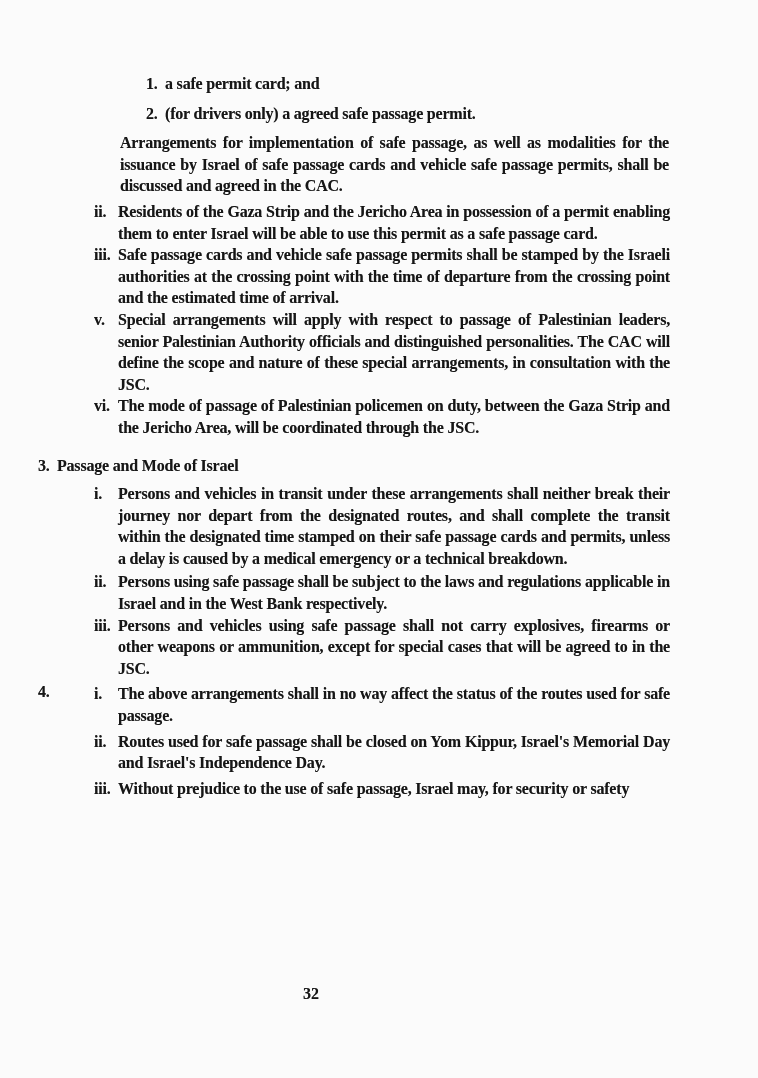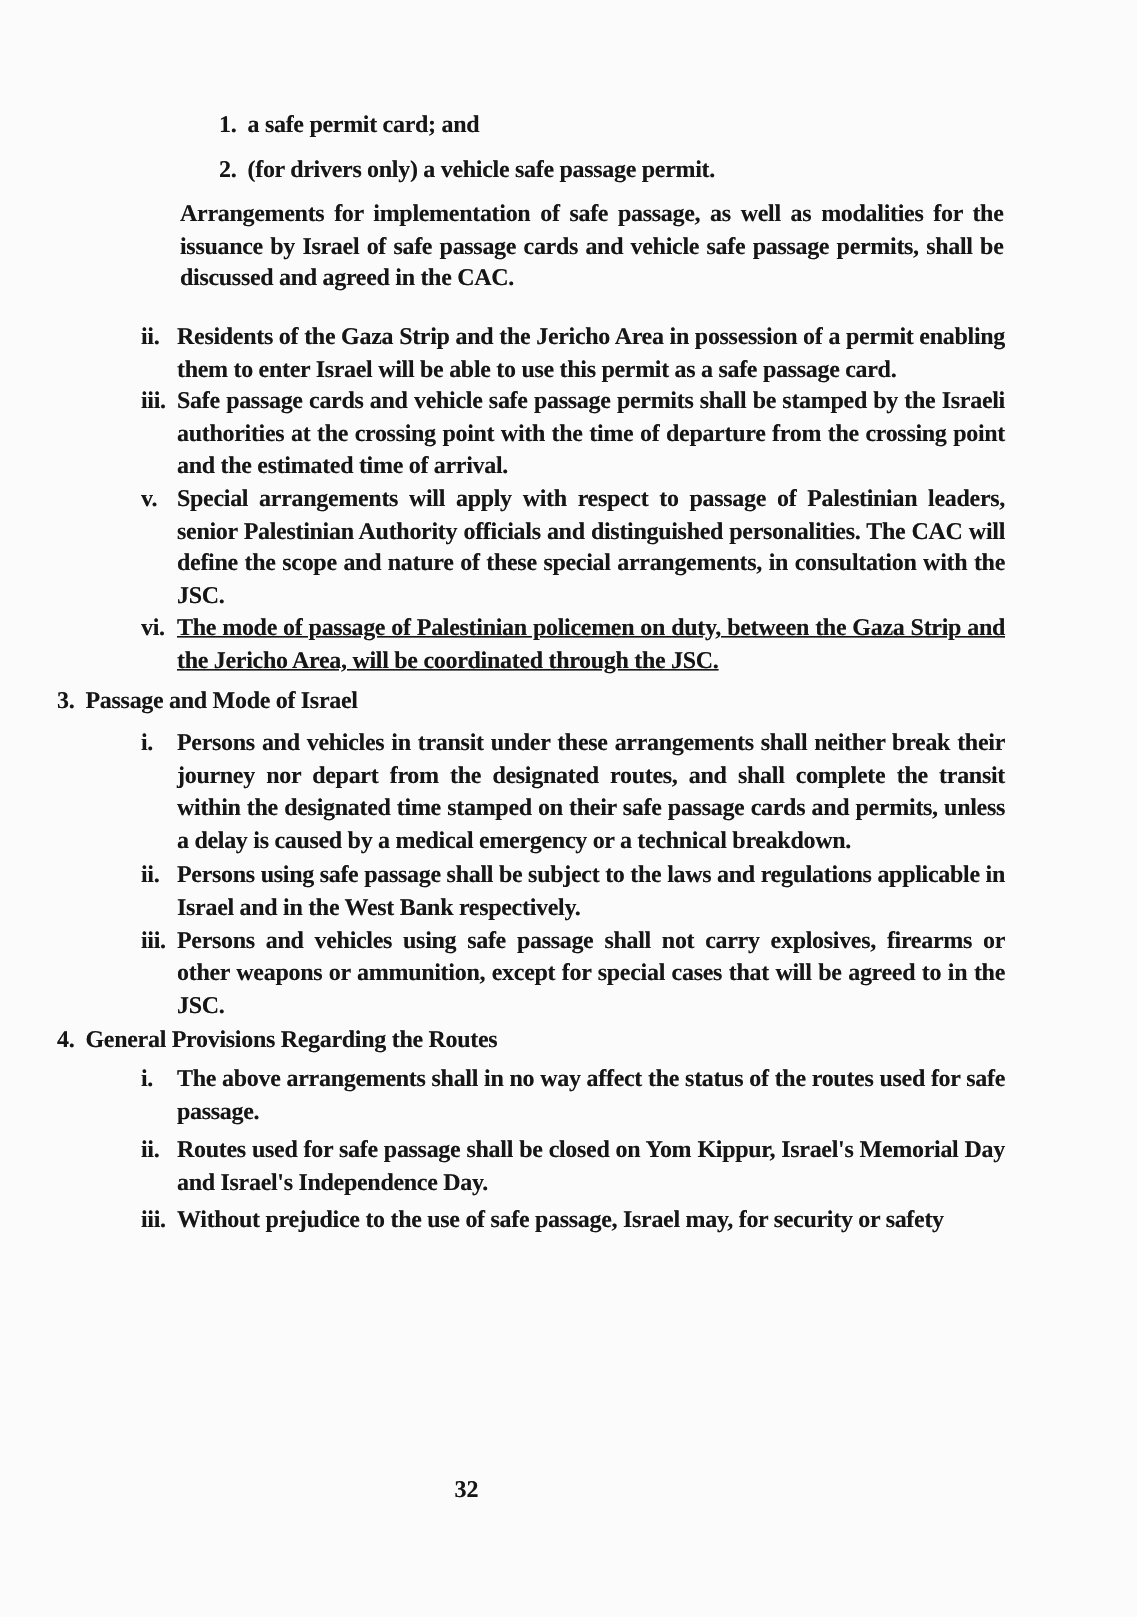--- a/index.html
+++ b/index.html
@@ -18,39 +18,39 @@
     text-shadow: 0 0 0.4px rgba(20,20,20,0.45);
   }
   .content { position: absolute; top: 73px; left: 0; right: 0; }
 
   
   .num-item { position: relative; margin: 0 0 8px 165px; width: 470px; }
   .num-item .marker { position: absolute; left: -19px; top: 0; }
 
   
   .closing-para {
-    margin: 0 0 17px 120px;
+    margin: 0 0 4px 120px;
     width: 549px;
     text-align: justify;
   }
 
   
   .roman-item { position: relative; margin-left: 118px; width: 552px; }
   .roman-item .marker { position: absolute; left: -24px; top: 0; }
   .roman-item .body-text { margin: 0; text-align: justify; }
   .roman-item.first-line-indent .body-text { text-indent: 112px; }
 
   
   .section-heading { position: relative; margin-left: 57px; }
   .section-heading .marker { position: absolute; left: -19px; top: 0; }
 
   .mb0 { margin-bottom: 0; }
   .mb2 { margin-bottom: 2px; }
   .mb4 { margin-bottom: 4px; }
-  .mb5 { margin-bottom: 5px; text-decoration: underline; }
+  .mb5 { margin-bottom: 16px; }
   .mb7 { margin-bottom: 7px; }
 
   .page-number {
     position: absolute;
     top: 983px;
     left: 0;
     width: 680px;
     padding-right: 58px;
     box-sizing: border-box;
     text-align: center;
@@ -64,21 +64,21 @@
 <div class="page">
   <div class="content">
 
     <div class="num-item">
       <span class="marker">1.</span>
       <p class="body-text">a safe permit card; and</p>
     </div>
 
     <div class="num-item">
       <span class="marker">2.</span>
-      <p class="body-text">(for drivers only) a vehicle safe passage permit.</p>
+      <p class="body-text">(for drivers only) a agreed safe passage permit.</p>
     </div>
 
     <p class="closing-para">Arrangements for implementation of safe passage, as well as modalities for the issuance by Israel of safe passage cards and vehicle safe passage permits, shall be discussed and agreed in the CAC.</p>
 
     <div class="roman-item mb0">
       <span class="marker">ii.</span>
       <p class="body-text">Residents of the Gaza Strip and the Jericho Area in possession of a permit enabling them to enter Israel will be able to use this permit as a safe passage card.</p>
     </div>
 
     <div class="roman-item mb0">
@@ -113,21 +113,20 @@
       <p class="body-text">Persons using safe passage shall be subject to the laws and regulations applicable in Israel and in the West Bank respectively.</p>
     </div>
 
     <div class="roman-item mb2">
       <span class="marker">iii.</span>
       <p class="body-text">Persons and vehicles using safe passage shall not carry explosives, firearms or other weapons or ammunition, except for special cases that will be agreed to in the JSC.</p>
     </div>
 
     <div class="section-heading mb4">
       <span class="marker">4.</span>
-      <span>General Provisions Regarding the Routes</span>
     </div>
 
     <div class="roman-item mb4">
       <span class="marker">i.</span>
       <p class="body-text">The above arrangements shall in no way affect the status of the routes used for safe passage.</p>
     </div>
 
     <div class="roman-item mb4">
       <span class="marker">ii.</span>
       <p class="body-text">Routes used for safe passage shall be closed on Yom Kippur, Israel's Memorial Day and Israel's Independence Day.</p>

